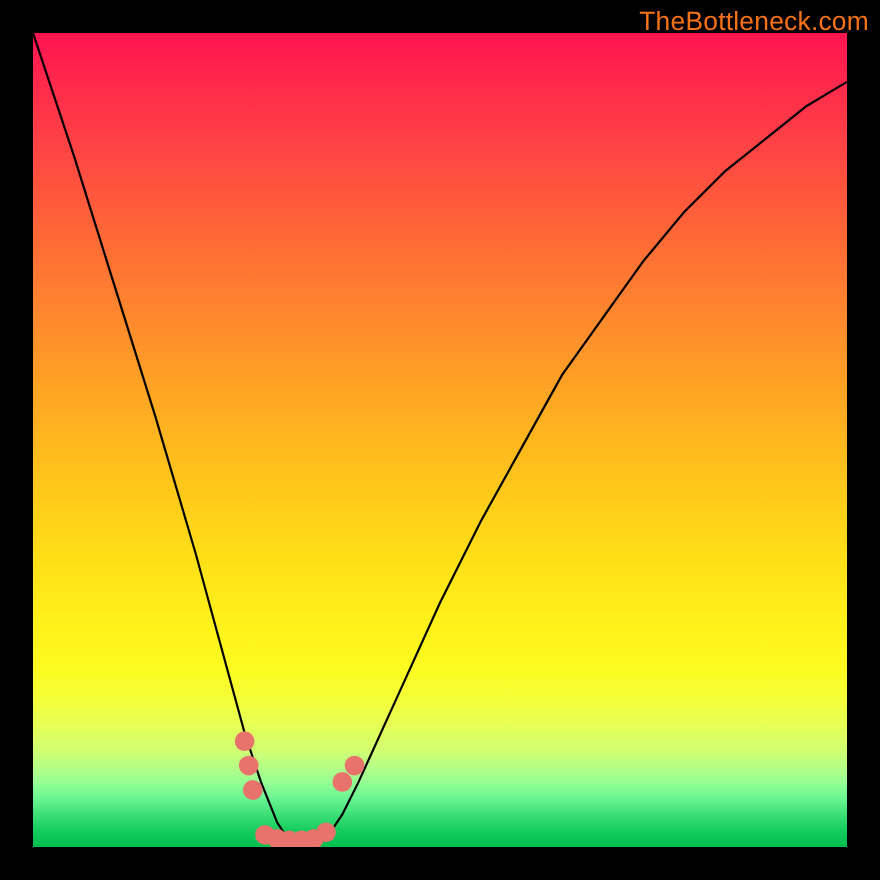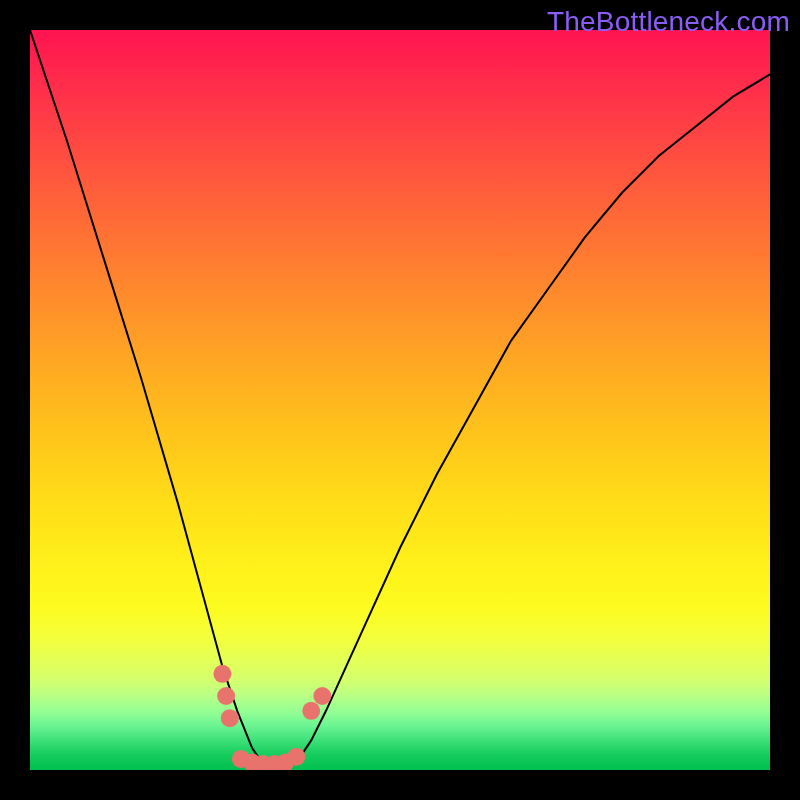--- a/index.html
+++ b/index.html
@@ -46,22 +46,22 @@
       #6bf492 94%,
       #3de077 96%,
       #14cc5c 98%,
       #00c050 100%
     );
   }
   .watermark {
     position: absolute;
     top: 6px;
     right: 10px;
-    color: #8b5cf6;
-    font-size: 28px;
+    color: #f97316;
+    font-size: 24px;
     font-weight: 400;
     letter-spacing: 0.2px;
     user-select: none;
   }
   svg.curves {
     position: absolute;
     left: 0;
     top: 0;
     width: 740px;
     height: 740px;

